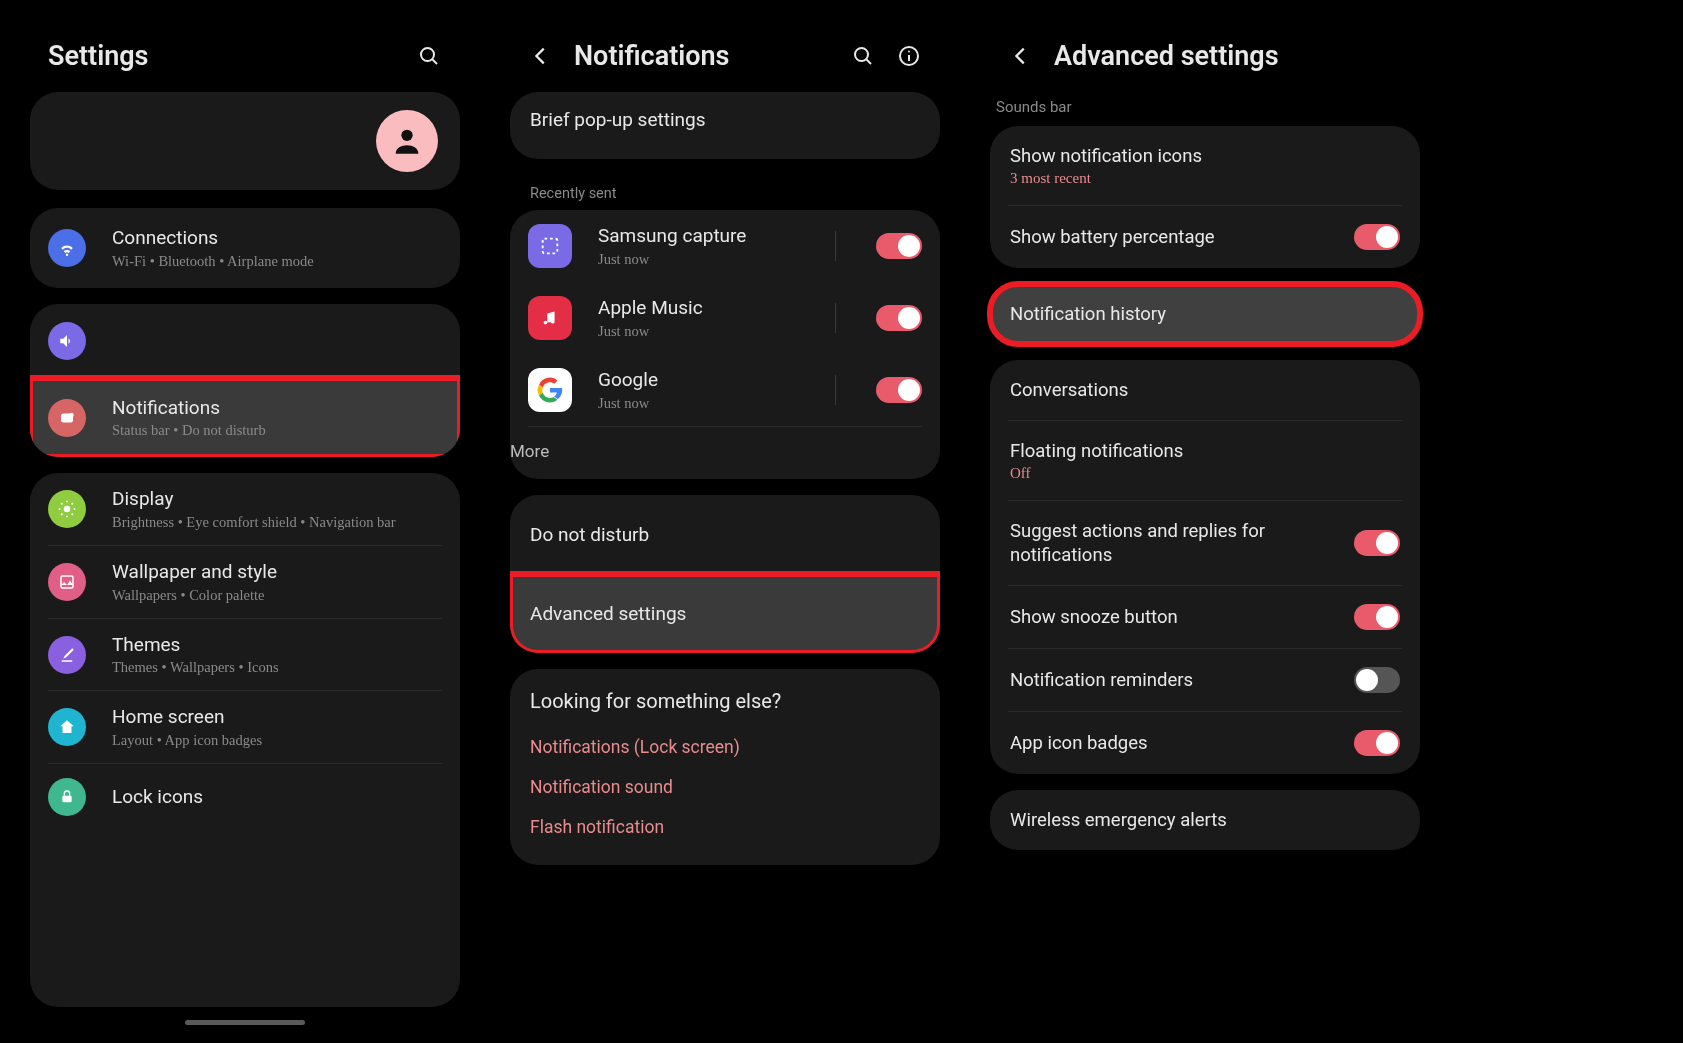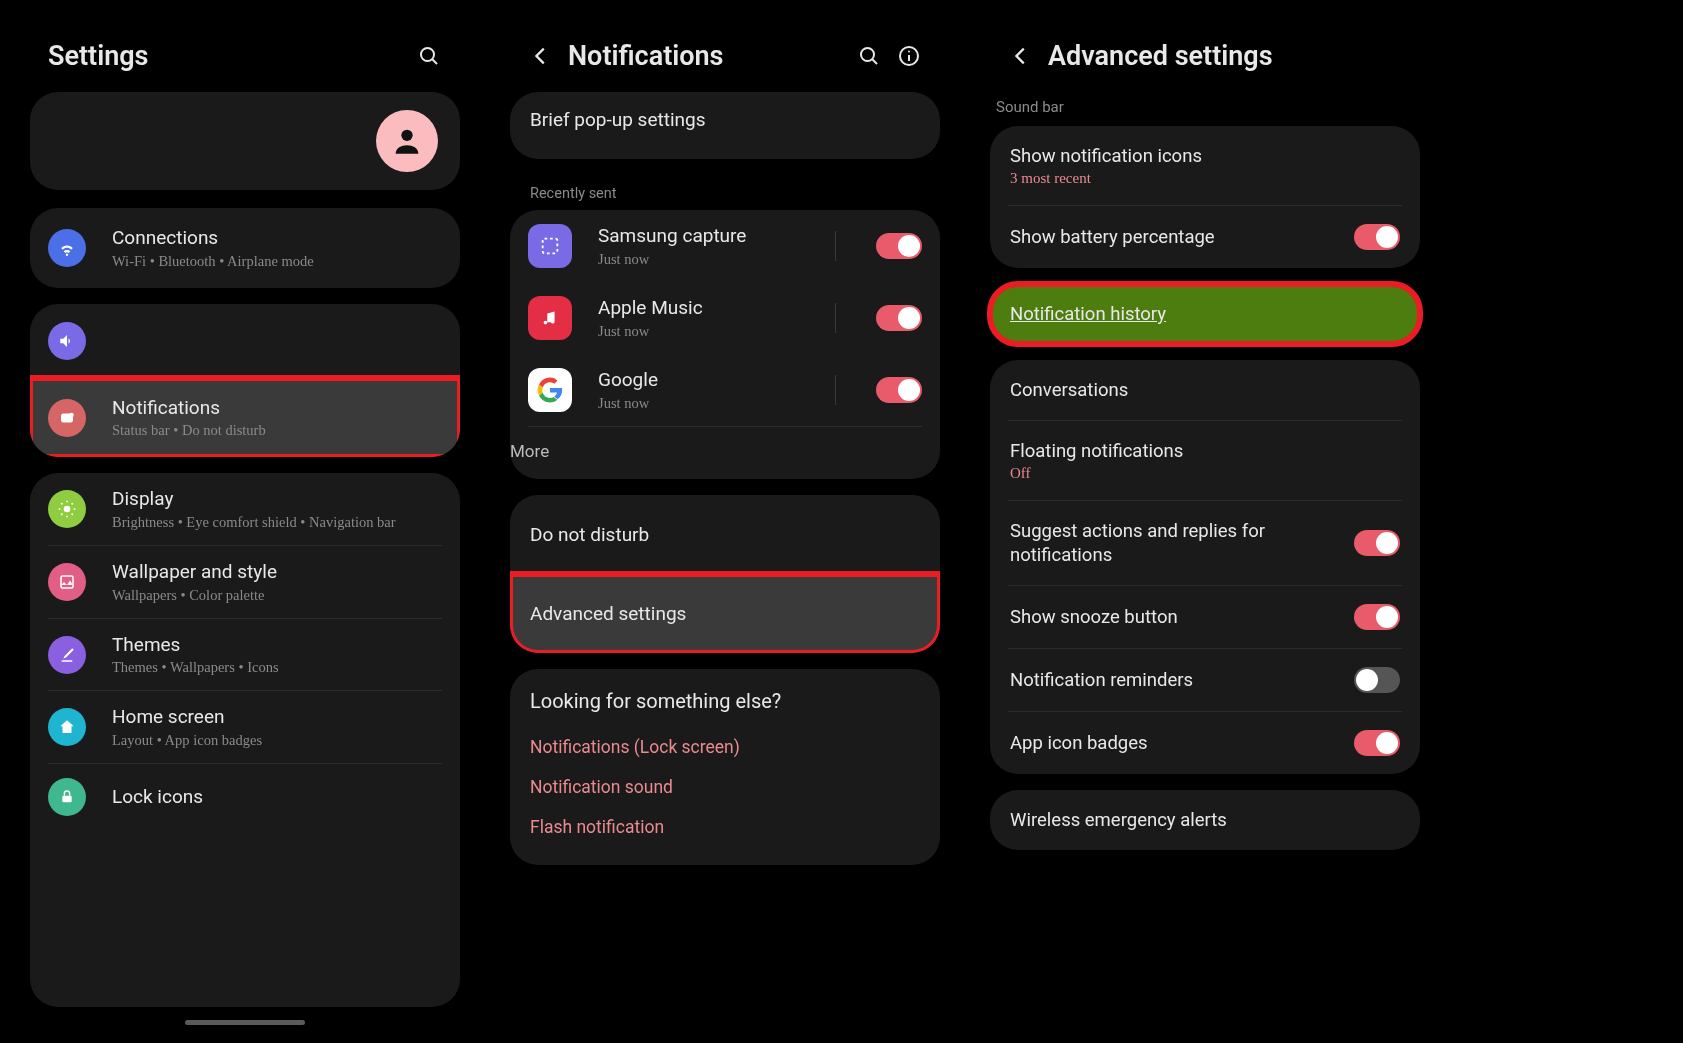--- a/index.html
+++ b/index.html
@@ -16,21 +16,21 @@
   .phone {
     width: 430px;
     display: flex;
     flex-direction: column;
     position: relative;
   }
   .phone-header {
     display: flex;
     align-items: center;
     padding: 20px 18px 20px 18px;
-    gap: 14px;
+    gap: 20px;
   }
   .phone-header .title {
     font-size: 27px;
     font-weight: 600;
     flex: 1;
   }
   .phone-header .hicon {
     width: 26px;
     height: 26px;
     display: flex;
@@ -428,37 +428,37 @@
 <div class="phone">
   <div class="phone-header">
     <div class="hicon">
       <svg width="22" height="22" viewBox="0 0 24 24" fill="none" stroke="#e8e8e8" stroke-width="2.5">
           <polyline points="15 4 7 12 15 20"></polyline>
         </svg>
     </div>
     <div class="title">Advanced settings</div>
   </div>
 
-  <div class="section-label-outer">Sound bar</div>
+  <div class="section-label-outer">Sounds bar</div>
 
   <div class="card">
     <div class="plain-row">
       <div class="ptxt">
         <div class="plain-title">Show notification icons</div>
         <div class="plain-sub item-sub accent">3 most recent</div>
       </div>
     </div>
     <div class="divider"></div>
     <div class="plain-row">
       <div class="plain-title ptxt">Show battery percentage</div>
       <div class="toggle on"></div>
     </div>
   </div>
 
-  <div class="card highlighted-block" style="background:#4d7c0f;text-decoration:underline;">
+  <div class="card highlighted-block" style="background:#404040;">
     <div class="plain-row">
       <div class="plain-title">Notification history</div>
     </div>
   </div>
 
   <div class="card">
     <div class="plain-row">
       <div class="plain-title">Conversations</div>
     </div>
     <div class="divider"></div>

